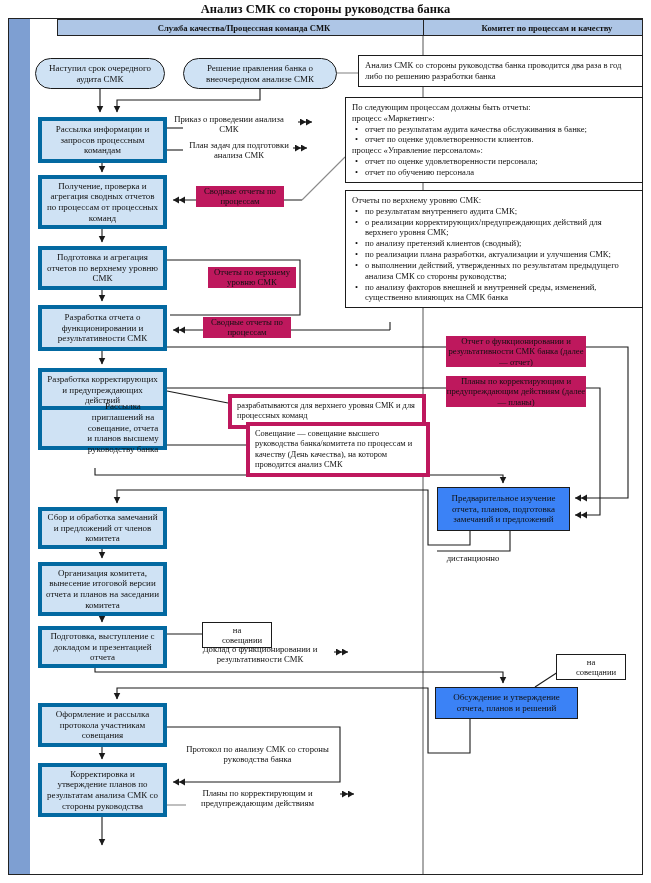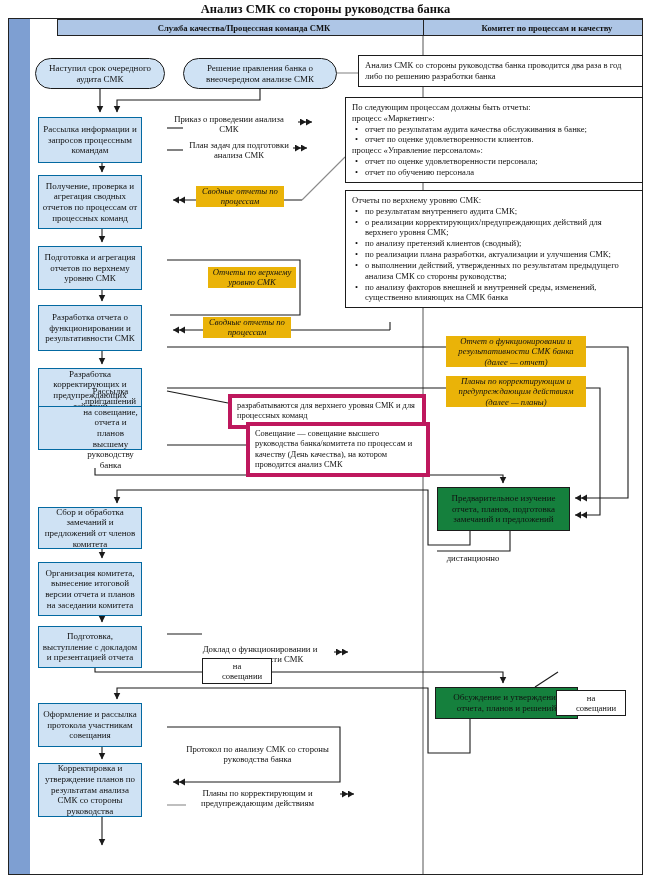--- a/index.html
+++ b/index.html
@@ -7,40 +7,40 @@
          font-family:"Liberation Serif","DejaVu Serif",serif;color:#111;overflow:hidden;}
   .abs{position:absolute;}
   #page-title{left:0;top:2px;width:651px;text-align:center;font-weight:bold;font-size:12.5px;z-index:2;}
   #frame{left:8px;top:18px;width:635px;height:857px;border:1.5px solid #222;box-sizing:border-box;z-index:0;background:#fff;}
   #leftstrip{left:9px;top:19px;width:21px;height:855px;background:#7e9fd2;z-index:1;}
   .hdrcell{top:19px;height:17px;background:#aec6e6;border:1px solid #222;box-sizing:border-box;
            display:flex;align-items:center;justify-content:center;font-weight:bold;font-size:8.6px;z-index:2;}
   #hdr-left{left:57px;width:367px;padding-left:7px;}
   #hdr-right{left:423px;width:220px;padding-left:28px;}
   svg.lines{left:0;top:0;z-index:1;}
-  .fbox{left:38px;width:104px;background:#cfe2f4;border:1px solid #0369a1;box-sizing:border-box;
+  .fbox{left:38px;width:129px;background:#cfe2f4;border:4px solid #0369a1;box-sizing:border-box;
         display:flex;align-items:center;justify-content:center;text-align:center;
         font-size:9px;line-height:1.18;padding:2px 3px;z-index:2;}
   .term{background:#cfe2f4;border:1px solid #1b1b1b;border-radius:16px;box-sizing:border-box;
         display:flex;align-items:center;justify-content:center;text-align:center;
         font-size:9px;line-height:1.2;padding:2px 6px;z-index:2;}
-  .rbox{background:#15803d;border:1px solid #1b1b1b;box-sizing:border-box;
+  .rbox{background:#3b82f6;border:1px solid #1b1b1b;box-sizing:border-box;
         display:flex;align-items:center;justify-content:center;text-align:center;
         font-size:9px;line-height:1.2;padding:2px 4px;z-index:2;}
   .lbl{font-size:8.7px;line-height:1.18;text-align:center;z-index:2;}
-  .lbl.mask{background:#eab308;font-style:italic;}
+  .lbl.mask{background:#be185d;}
   .notebox{background:#fff;border:4px solid #be185d;box-sizing:border-box;
            font-size:8.4px;line-height:1.22;padding:3px 5px;z-index:2;}
   .ann{background:#fff;border:1px solid #1b1b1b;box-sizing:border-box;
        font-size:8.6px;line-height:1.26;padding:4px 6px;z-index:2;}
   .ann-line{white-space:normal;}
   .ann-line.b{padding-left:13px;position:relative;}
   .ann-line.b::before{content:"\2022";position:absolute;left:3px;top:0;}
   .tagbox{background:#fff;border:1px solid #1b1b1b;box-sizing:border-box;text-align:center;
-          font-size:8.6px;padding:2px 19px;z-index:2;margin-top:36px;}
+          font-size:8.6px;padding:2px 19px;z-index:2;}
 </style>
 </head>
 <body>
 
 <div id="stage">
 
   <div class="abs" id="page-title">Анализ СМК со стороны руководства банка</div>
   <div class="abs" id="frame"></div>
   <div class="abs" id="leftstrip"></div>
 

